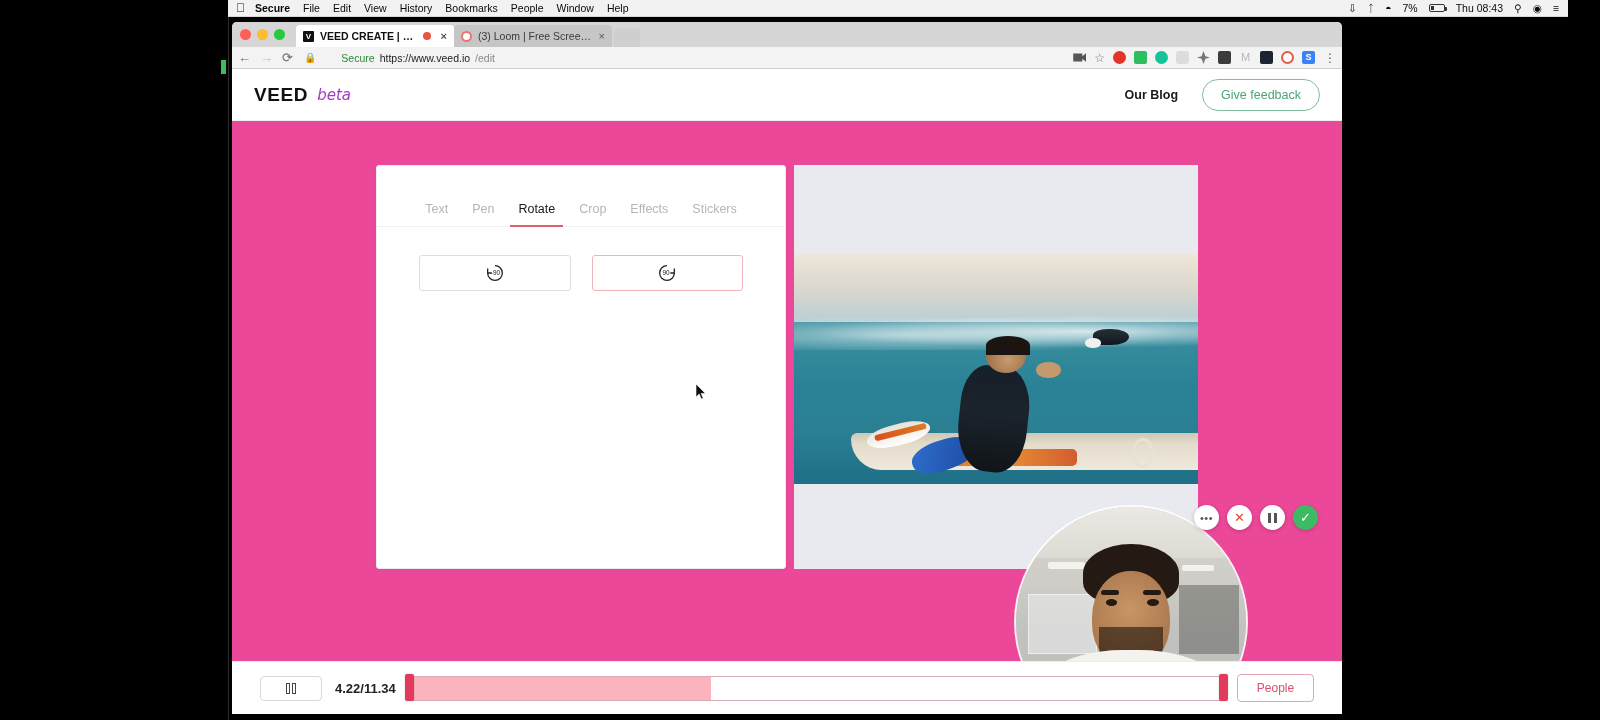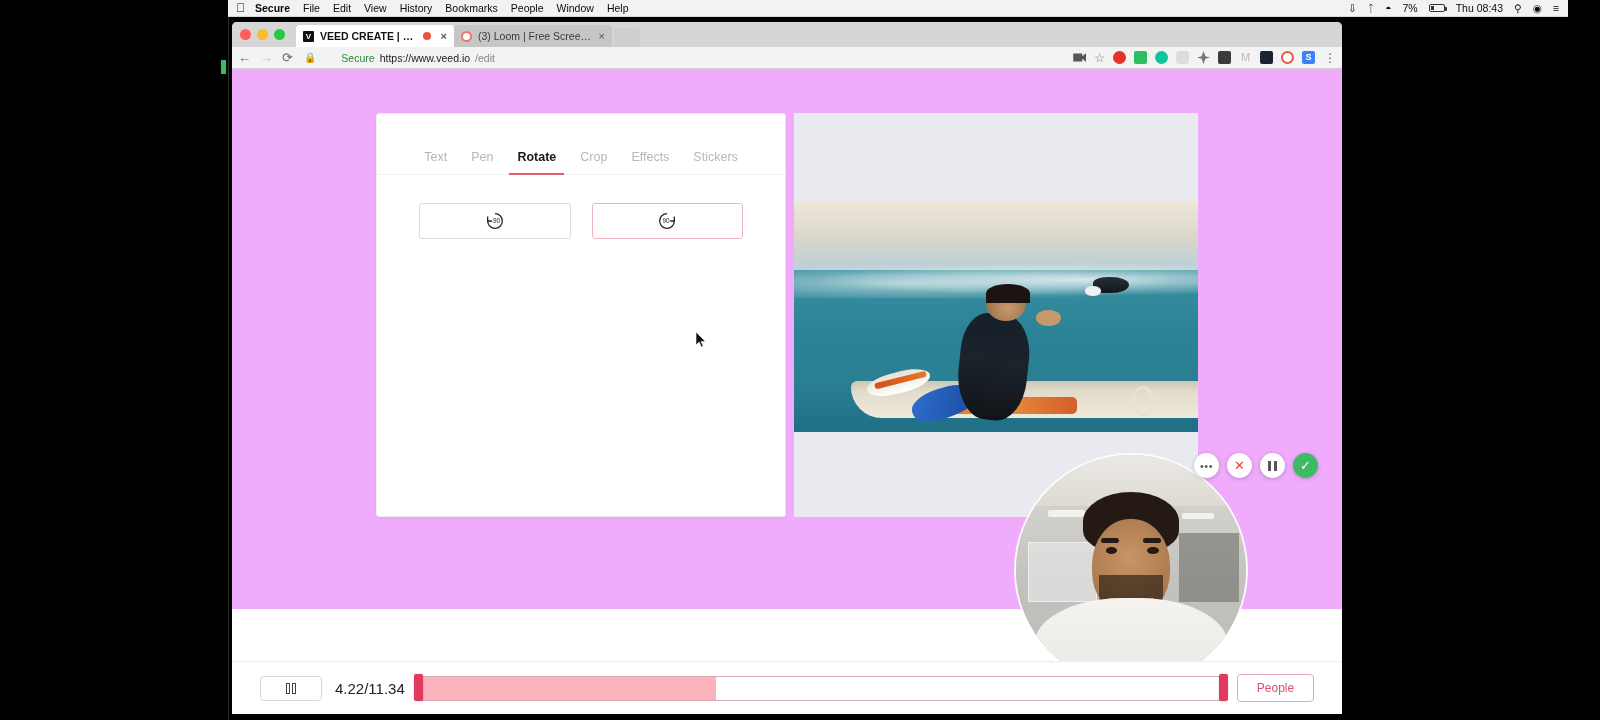--- a/index.html
+++ b/index.html
@@ -101,31 +101,31 @@
   .logo { font-size: 19px; font-weight: bold; letter-spacing: .6px; color: #111; }
   .logo-beta { margin-left: 9px; font-size: 15px; color: #a33bbd;
                font-family: "DejaVu Sans", sans-serif; font-style: italic; }
   .hdr-right { margin-left: auto; display: flex; align-items: center; gap: 24px; }
   .our-blog { font-size: 12.5px; font-weight: bold; color: #1a1a1a; }
   .feedback-btn {
     border: 1px solid #7fbf9c; border-radius: 20px; padding: 8px 18px;
     font-size: 12.5px; color: #4ba377; background: #fff;
   }
 
-  .workspace { position: relative; height: 540px; background: #f0abfc; }
+  .workspace { position: relative; height: 540px; background: #ec4899; }
 
   .editor-card {
     position: absolute; left: 144px; top: 44px; width: 410px; height: 404px;
     background: #fff; border: 1px solid #ececec; border-radius: 3px;
     box-shadow: 0 1px 3px rgba(0,0,0,.05);
   }
   .tabs { display: flex; justify-content: center; gap: 24px; padding-top: 36px;
           border-bottom: 1px solid #f0f0f0; }
   .etab { font-size: 12.5px; color: #b6b6b6; padding-bottom: 10px; position: relative; }
-  .etab.active { color: #1a1a1a; font-weight: bold; }
+  .etab.active { color: #1a1a1a; font-weight: normal; }
   .etab.active::after {
     content: ""; position: absolute; left: -8px; right: -8px; bottom: -1px;
     height: 2px; background: #e35e6b;
   }
 
   .rot-row { display: flex; gap: 21px; padding: 28px 42px 0 42px; }
   .rot-btn {
     flex: 1; height: 36px; border: 1px solid #ddd; border-radius: 3px;
     display: flex; align-items: center; justify-content: center; background: #fff;
   }
@@ -258,21 +258,21 @@
   .timeline-bar {
     position: absolute; left: 0; bottom: 0; width: 100%; height: 53px;
     background: #fff; border-top: 1px solid #ededed;
     display: flex; align-items: center; padding: 0 28px; gap: 13px;
   }
   .play-btn {
     width: 62px; height: 25px; border: 1px solid #d8d8d8; border-radius: 4px;
     background: #fff; display: flex; align-items: center; justify-content: center; gap: 2.5px;
   }
   .play-btn i { width: 3.5px; height: 11px; border: 1px solid #444; display: block; }
-  .time-label { font-size: 15px; color: #222; white-space: nowrap; }
+  .time-label { font-size: 13px; color: #222; white-space: nowrap; font-weight: bold; }
   .track-wrap { flex: 1; position: relative; height: 27px; display: flex; align-items: center; }
   .track {
     position: absolute; left: 0; right: 0; height: 25px;
     background: #fff; border: 1px solid #d7aab4; border-radius: 2px; overflow: hidden;
   }
   .track-fill { position: absolute; left: 0; top: 0; bottom: 0; background: #fbb4bd; }
   .handle {
     position: absolute; top: -1px; width: 9px; height: 27px;
     background: #e13a5c; border-radius: 2px; box-shadow: 0 0 0 1px rgba(0,0,0,.06);
   }
@@ -368,20 +368,28 @@
         <span class="ext m">M</span>
         <span class="ext react"></span>
         <span class="ext circ"></span>
         <span class="ext blue">S</span>
       </span>
       <span class="menu-dots">⋮</span>
     </div>
 
     <div class="page">
 
+      <div class="veed-header">
+        <span class="logo">VEED</span>
+        <span class="logo-beta">beta</span>
+        <span class="hdr-right">
+          <span class="our-blog">Our Blog</span>
+          <span class="feedback-btn">Give feedback</span>
+        </span>
+      </div>
 
       <div class="workspace">
 
         <div class="editor-card">
           <div class="tabs">
             <span class="etab">Text</span>
             <span class="etab">Pen</span>
             <span class="etab active">Rotate</span>
             <span class="etab">Crop</span>
             <span class="etab">Effects</span>

